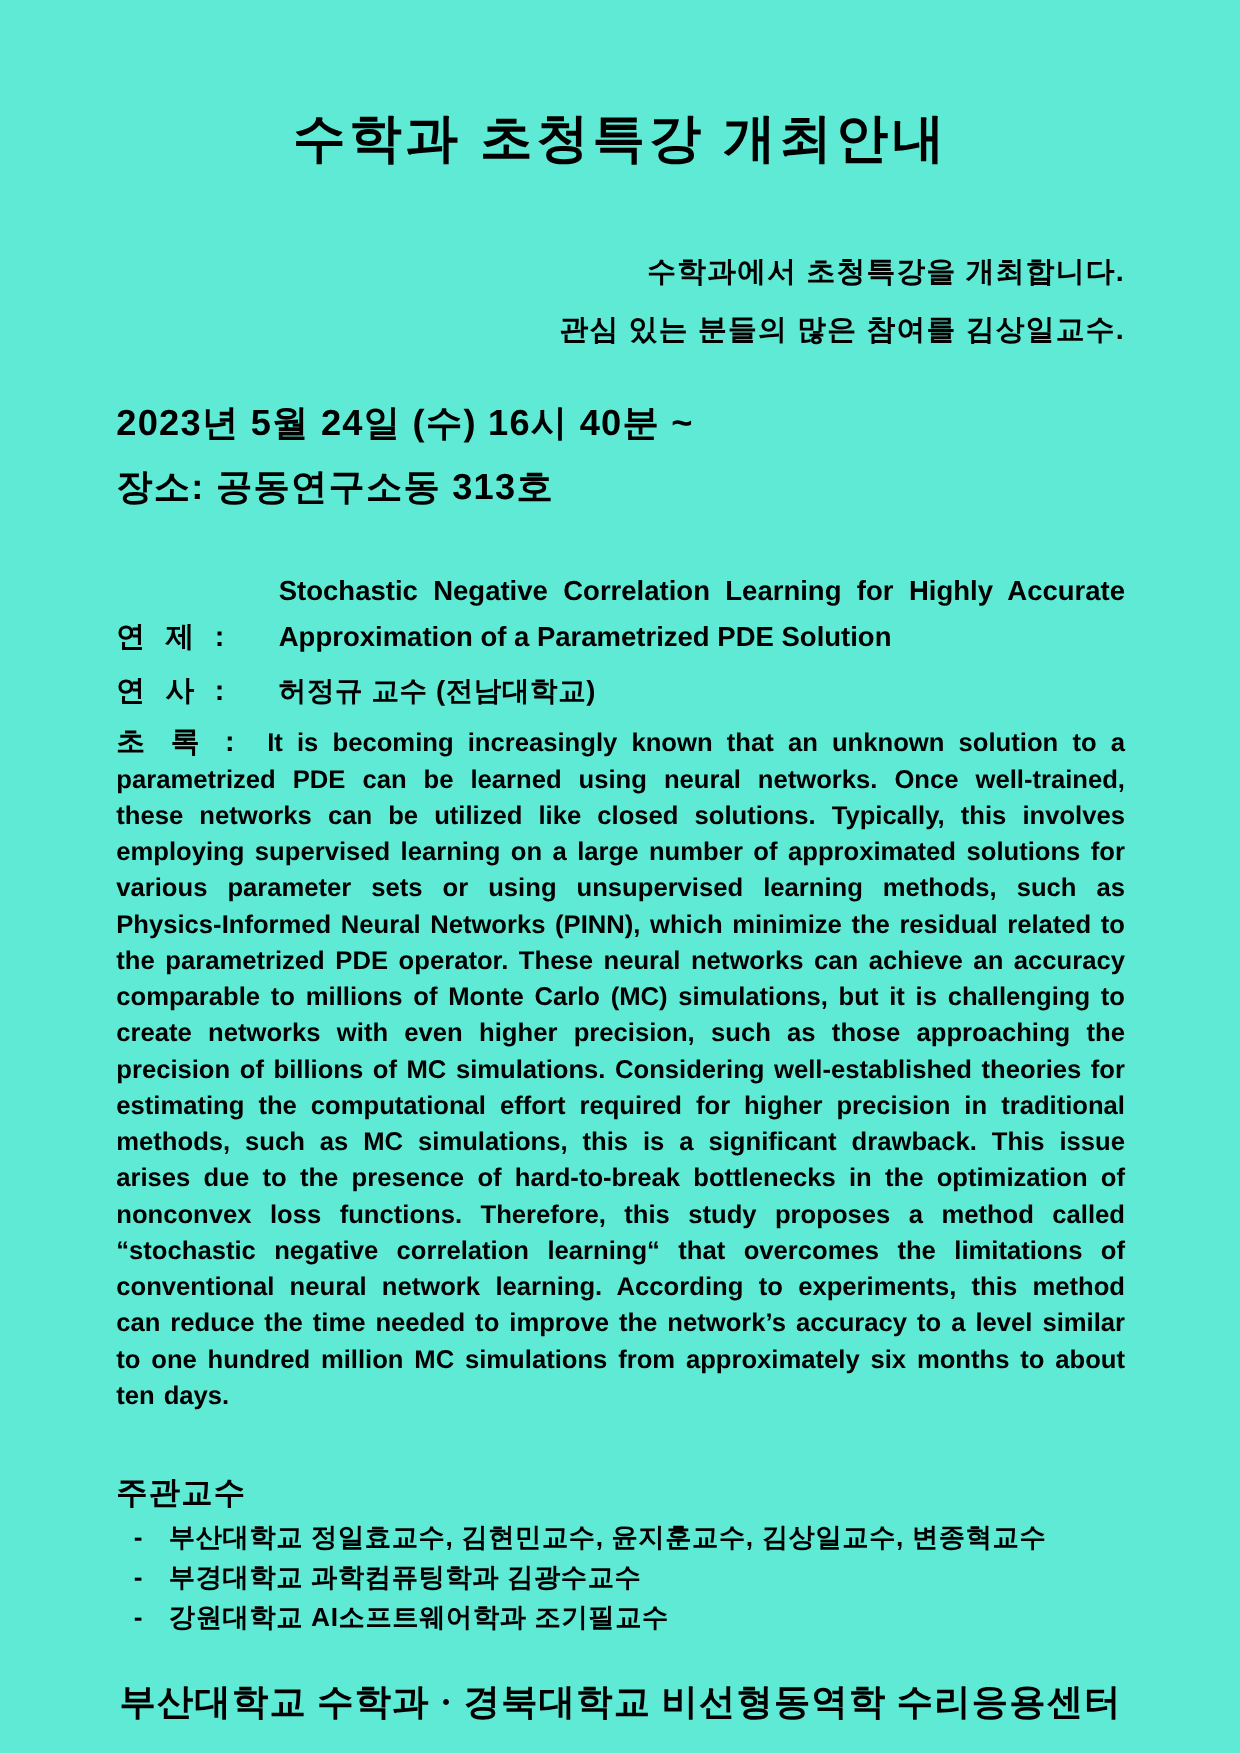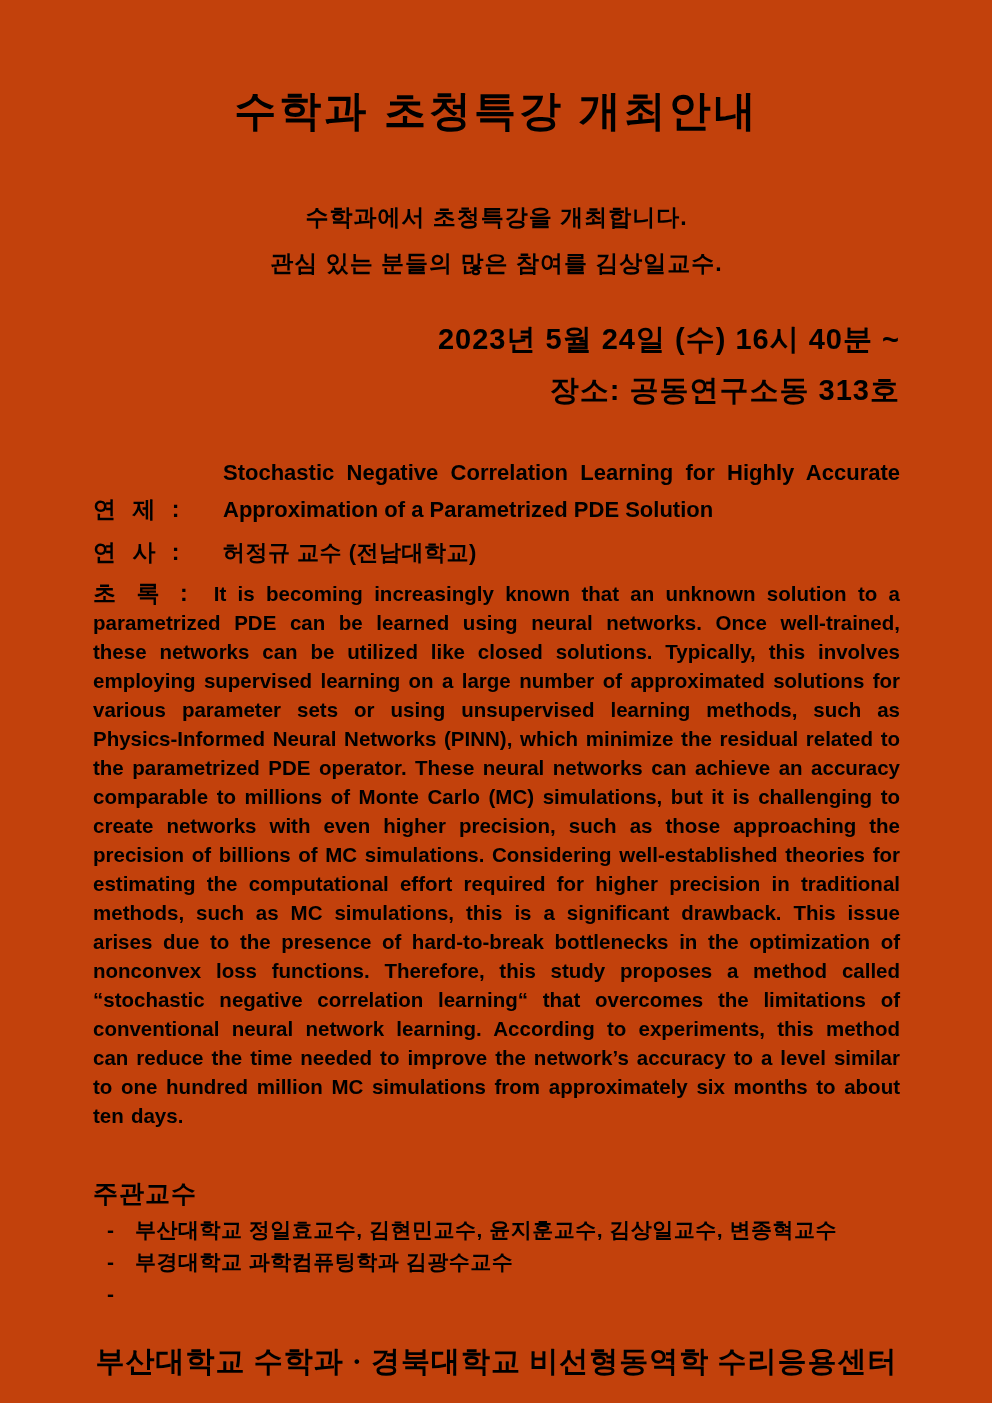--- a/index.html
+++ b/index.html
@@ -5,44 +5,44 @@
   * { margin: 0; padding: 0; box-sizing: border-box; }
   html, body { background: #ffffff; }
   body {
     font-family: "Liberation Sans", "DejaVu Sans", sans-serif;
     color: #000000;
     -webkit-font-smoothing: antialiased;
   }
   .page {
     width: 992px;
     height: 1403px;
-    background: #c2410c;
+    background: #5eead4;
     padding: 86px 92px 0 93px;
     overflow: hidden;
   }
   .title {
     text-align: center;
     font-size: 42px;
     font-weight: 800;
     letter-spacing: 3px;
     line-height: 50px;
     margin-bottom: 58px;
   }
   .intro {
-    text-align: center;
+    text-align: right;
     margin-bottom: 28px;
   }
   .intro-line {
     font-size: 23px;
     font-weight: 700;
     line-height: 46px;
     letter-spacing: 1px;
   }
   .event {
-    text-align: right;
+    text-align: left;
     margin-bottom: 38px;
   }
   .event-line {
     font-size: 29px;
     font-weight: 800;
     line-height: 51px;
     letter-spacing: 1px;
   }
   .field {
     display: flex;
@@ -147,18 +147,19 @@
     <div class="org-item">
       <span class="org-bullet">-</span>
       <span>부산대학교 정일효교수, 김현민교수, 윤지훈교수, 김상일교수, 변종혁교수</span>
     </div>
     <div class="org-item">
       <span class="org-bullet">-</span>
       <span>부경대학교 과학컴퓨팅학과 김광수교수</span>
     </div>
     <div class="org-item">
       <span class="org-bullet">-</span>
+      <span>강원대학교 AI소프트웨어학과 조기필교수</span>
     </div>
   </div>
 
   <p class="footer">부산대학교 수학과 · 경북대학교 비선형동역학 수리응용센터</p>
 
 </div>
 
 </body></html>

